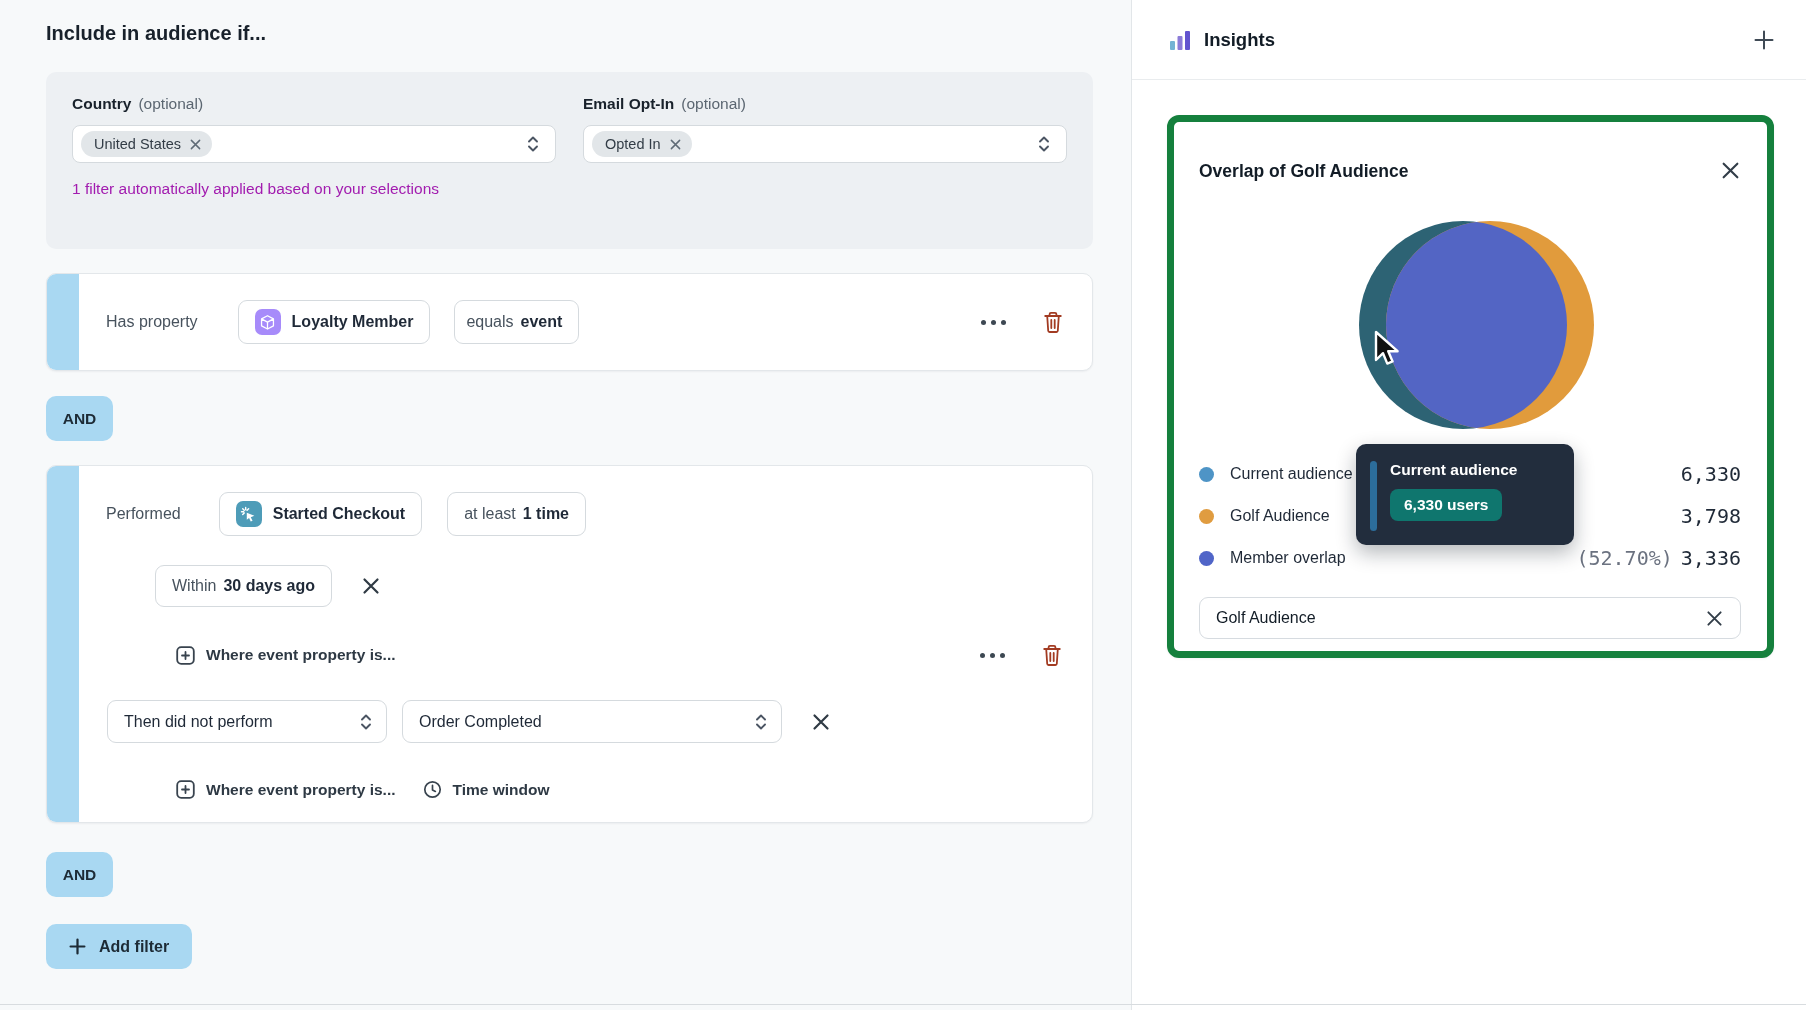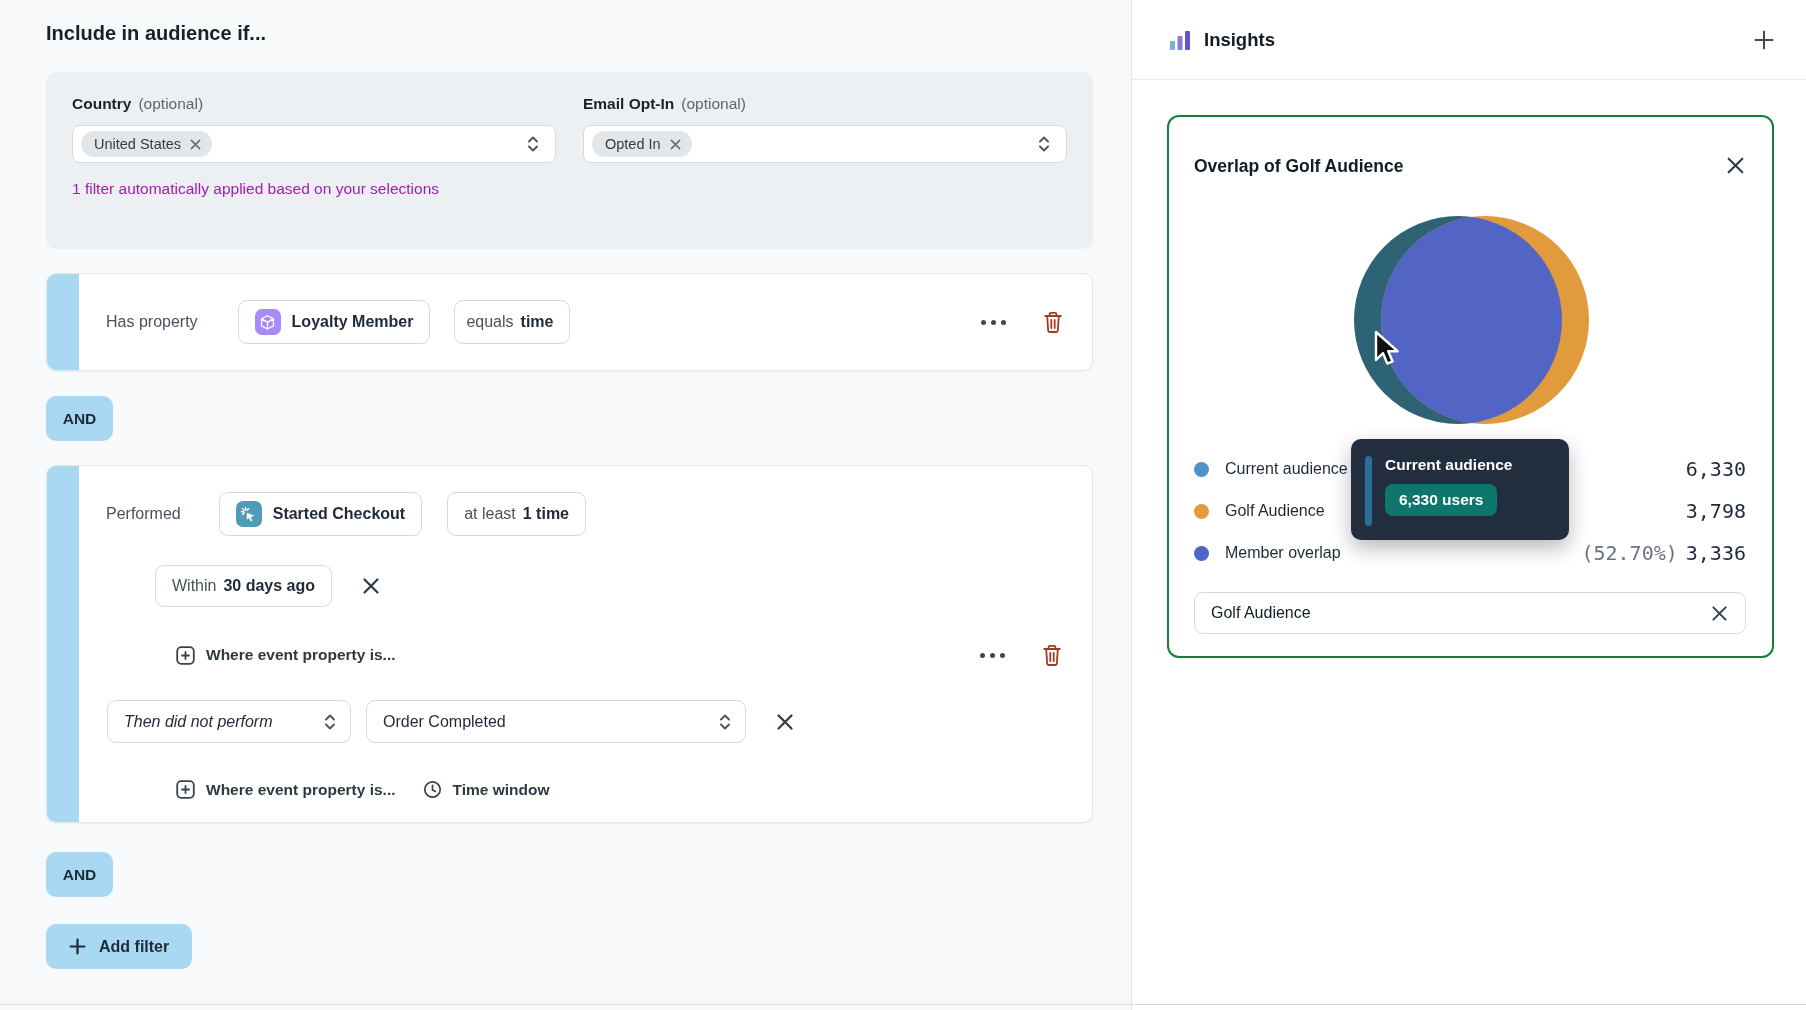--- a/index.html
+++ b/index.html
@@ -50,34 +50,34 @@
   .row-flex { display:flex; align-items:center; }
   .row-b { margin-top:29px; margin-left:49px; }
   .row-c { margin-top:36px; margin-left:70px; padding-right:1px; }
   .row-d { margin-top:33px; margin-left:1px; }
   .row-e { margin-top:37px; margin-left:70px; }
 
   .x-btn { margin-left:28px; cursor:pointer; display:flex; padding:2px; }
   .link-add { display:inline-flex; align-items:center; gap:11px; font-size:15.5px; font-weight:700; color:#2e3944; cursor:pointer; }
   .select-box { height:43px; border:1px solid #d5dade; border-radius:9px; background:#fff; display:flex;
     align-items:center; padding:0 12px 0 16px; font-size:16px; color:#1f2937; font-weight:500; cursor:pointer; }
-  .sel-then { width:244px;font-style:italic; }
+  .sel-then { width:280px; }
   .sel-event { width:380px; margin-left:15px; }
   .select-box .updown { margin-left:auto; }
 
   .add-filter-btn { margin-top:27px; display:inline-flex; align-items:center; gap:13px; height:45px; padding:0 23px;
     background:#a9d8f2; border-radius:10px; font-size:16px; font-weight:700; color:#1d2b36; cursor:pointer; }
 
   
   .right-panel { position:absolute; left:1131px; top:0; width:675px; height:1010px; background:#fff; border-left:1px solid #e2e6e9; }
   .insights-header { height:80px; display:flex; align-items:center; padding:0 29px 0 37px; border-bottom:1px solid #e9ecee; }
   .insights-title { margin-left:12px; font-size:18.5px; font-weight:700; color:#121c26; }
   .header-plus { margin-left:auto; cursor:pointer; display:flex; padding:2px; }
 
-  .insight-card { position:relative; margin:35px 32px 0 35px; height:543px; border:2px solid #15803d;
+  .insight-card { position:relative; margin:35px 32px 0 35px; height:543px; border:7px solid #15803d;
     border-radius:12px; background:#fff; box-shadow:0 1px 3px rgba(16,24,40,.05); }
   .card-title { position:absolute; left:25px; top:39px; font-size:17.5px; font-weight:700; color:#121c26; }
   .card-close { position:absolute; right:25px; top:37px; cursor:pointer; display:flex; padding:2px; }
   .venn-wrap { position:absolute; left:185px; top:99px; width:235px; height:208px; }
 
   .legend { position:absolute; left:25px; right:26px; top:331px; }
   .legend-row { height:42px; display:flex; align-items:center; }
   .legend-label { margin-left:16px; font-size:16px; color:#1f2937; white-space:nowrap; }
   .legend-value { margin-left:auto; font-family:"DejaVu Sans Mono", monospace; font-size:20px; color:#1f2937; white-space:nowrap; }
   .legend-pct { color:#6b7280; margin-right:8px; }
@@ -154,21 +154,21 @@
         <span class="pill-btn">
           <span class="mini-icon purple">
             <svg width="17" height="17" viewBox="0 0 20 20">
                 <path d="M10 2 L17 5.8 L17 13.9 L10 17.7 L3 13.9 L3 5.8 Z M3 5.8 L10 9.6 L17 5.8 M10 9.6 L10 17.7" fill="none" stroke="#ffffff" stroke-width="1.5" stroke-linejoin="round" stroke-linecap="round"></path>
               </svg>
           </span>
           <b>Loyalty Member</b>
         </span>
         <span class="pill-btn" style="margin-left:24px;padding-left:11px;">
           <span>equals</span>
-          <b style="margin-left:-4px;">time</b>
+          <b style="margin-left:-4px;">event</b>
         </span>
         <span class="dots-btn">
             <i></i>
             <i></i>
             <i></i>
           </span>
         <span class="trash-btn">
           <svg width="22" height="24" viewBox="0 0 22 24">
               <path d="M3.2 6 L18.8 6 M7.6 6 L7.6 4.2 Q7.6 2.8 9 2.8 L13 2.8 Q14.4 2.8 14.4 4.2 L14.4 6 M5.2 6 L6.2 20.8 Q6.3 22 7.5 22 L14.5 22 Q15.7 22 15.8 20.8 L16.8 6 M9.3 10 L9.3 18 M12.7 10 L12.7 18" fill="none" stroke="#a23b22" stroke-width="1.8" stroke-linecap="round" stroke-linejoin="round"></path>
             </svg>

